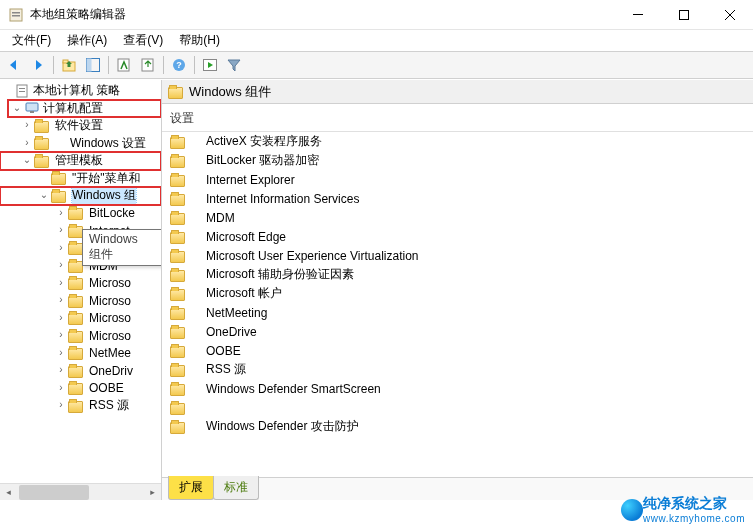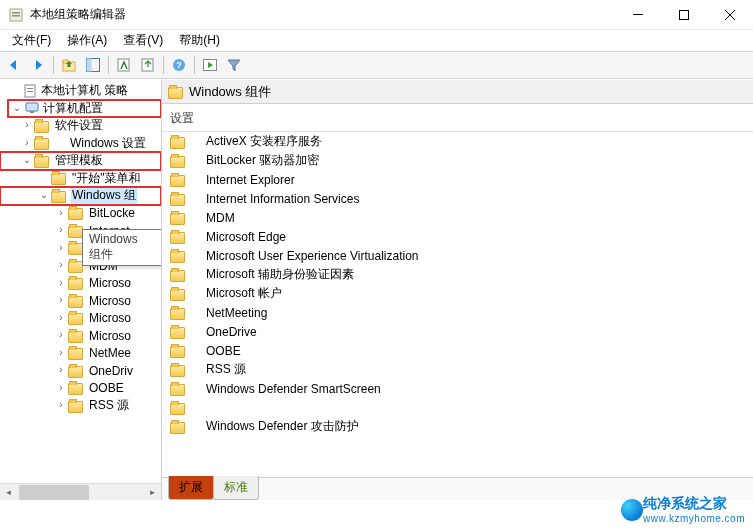--- a/index.html
+++ b/index.html
@@ -62,21 +62,21 @@
     position: relative;
   }
   .tree {
     padding: 2px 0 0 0;
     user-select: none;
     white-space: nowrap;
   }
   .tree-row {
     display: flex; align-items: center;
     height: 17.5px;
-    padding-left: 8px;
+    padding-left: 0;
     position: relative;
   }
   .tree-row .twisty {
     width: 14px; text-align: center; color: #666; font-size: 10px;
     transform: translateY(-1px);
   }
   .tree-row .twisty.none { visibility: hidden; }
   .tree-row .label { font-size: 12px; }
   .tree-row.sel .label { background: #cce8ff; outline: 1px dotted #99d1ff; }
   .folder-icon {
@@ -156,21 +156,21 @@
     display: flex; align-items: flex-end;
     height: 23px;
     border-top: 1px solid #d0d0d0;
     background: #f9f9f9;
     padding-left: 6px;
   }
   .tab {
     padding: 3px 10px;
     border: 1px solid #bcbcbc;
     border-top: none;
-    background: #c2410c;
+    background: #fde047;
     font-size: 12px;
     margin-right: -1px;
     border-radius: 0 0 3px 3px;
   }
   .tab.inactive { background: #efefef; color: #4d7c0f; }
   .tree-scroll {
     position: absolute; left: 0; right: 0; bottom: 0;
     height: 17px; background: #f0f0f0;
     display: flex; align-items: center;
     border-top: 1px solid #ddd;

